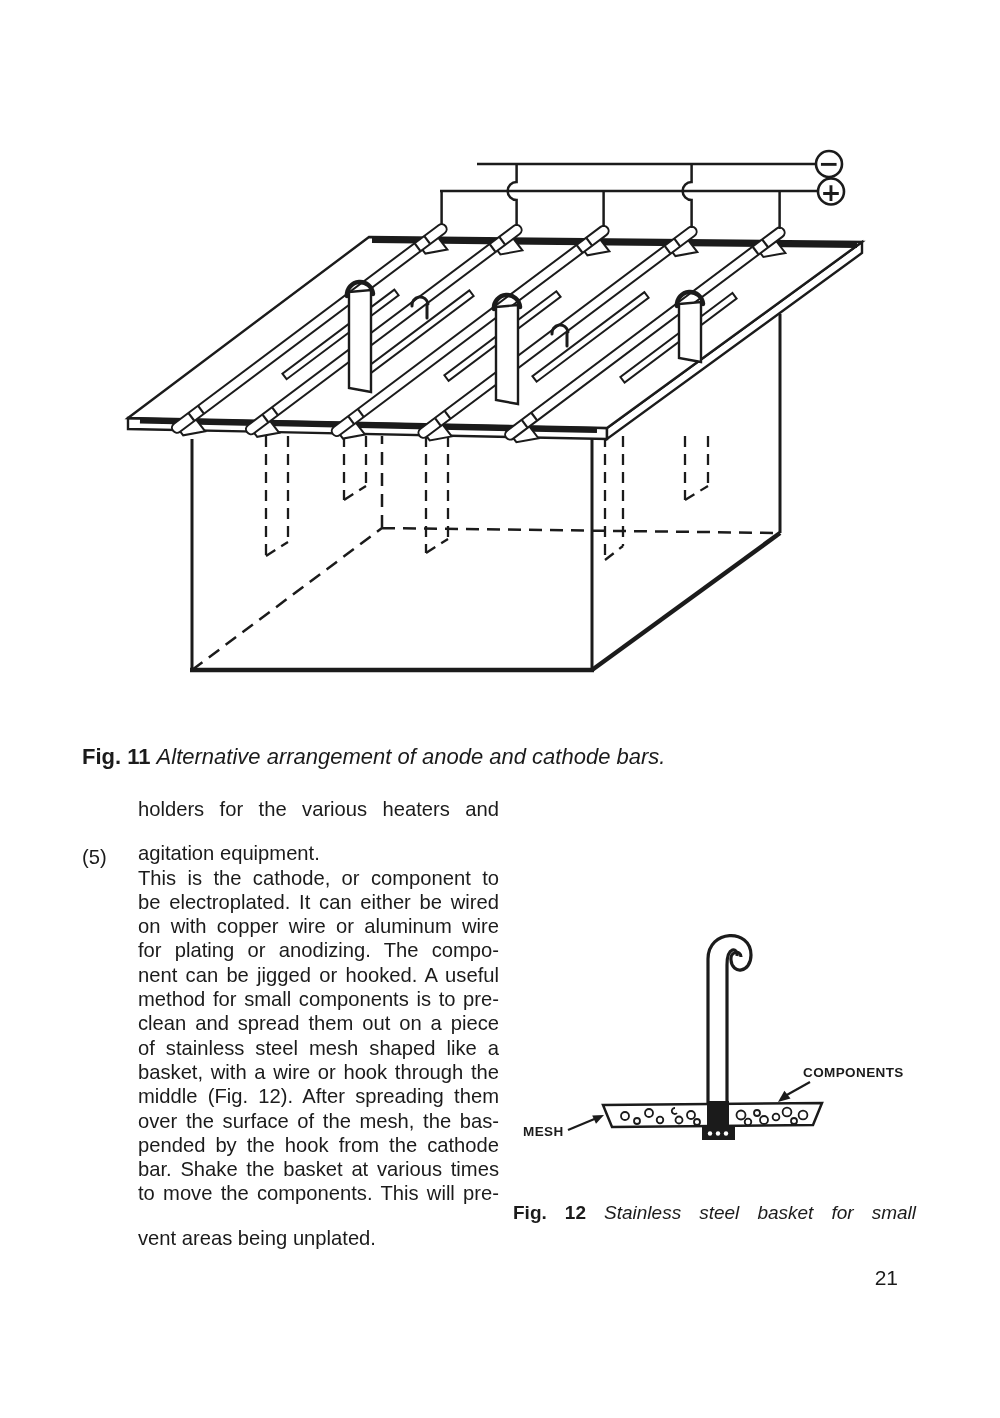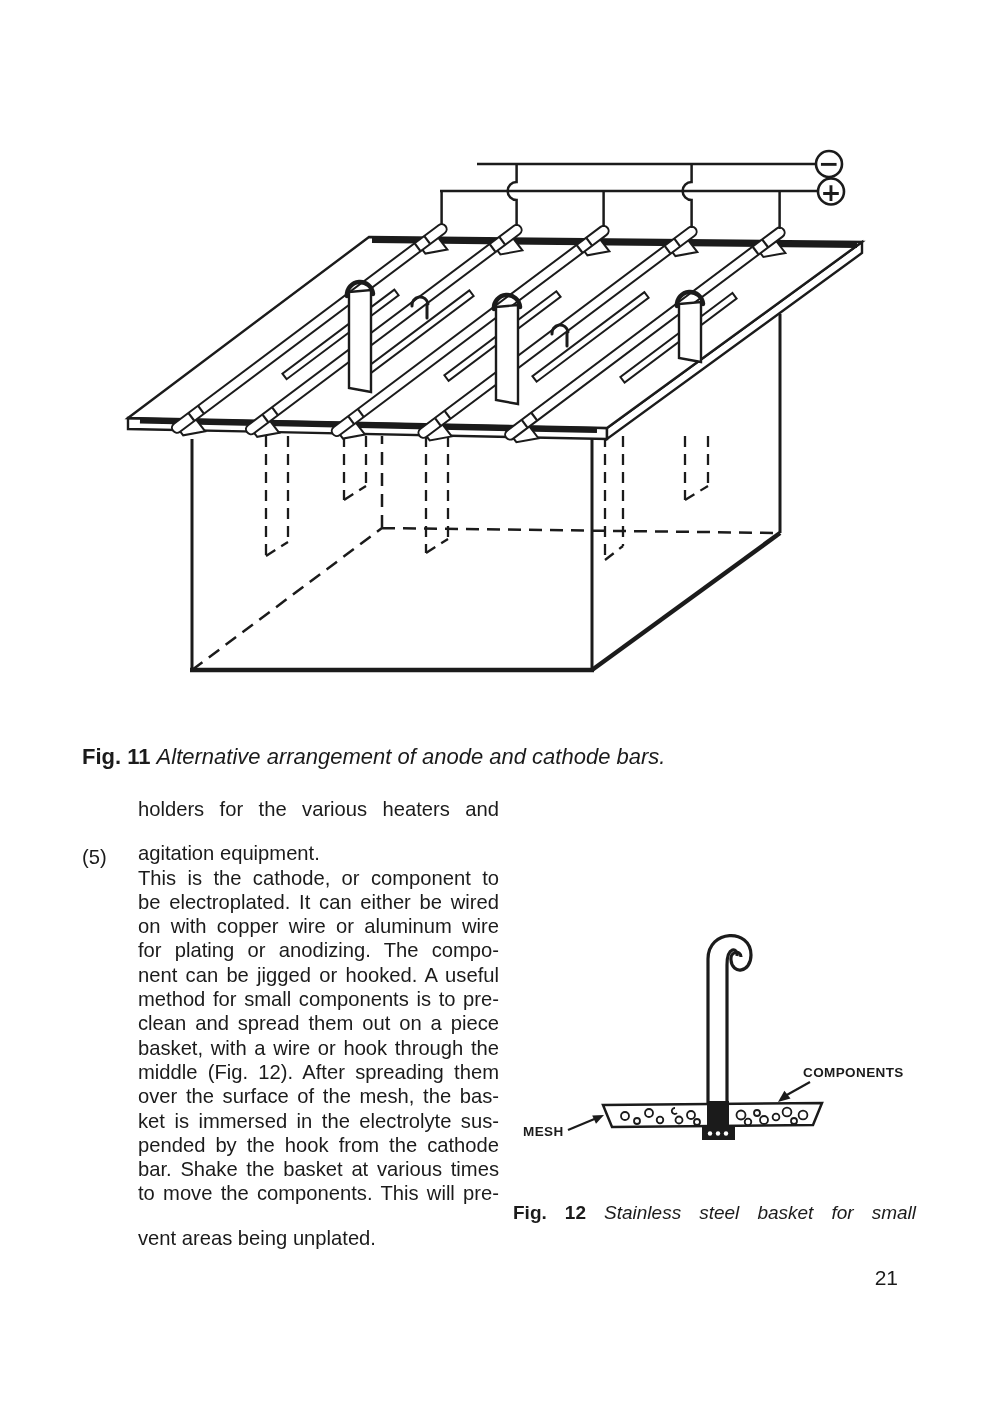--- a/index.html
+++ b/index.html
@@ -171,24 +171,24 @@
       <div class="jline jlast">agitation equipment.</div>
     </div>
   <div>
       <div class="jline">This is the cathode, or component to</div>
       <div class="jline">be electroplated. It can either be wired</div>
       <div class="jline">on with copper wire or aluminum wire</div>
       <div class="jline">for plating or anodizing. The compo-</div>
       <div class="jline">nent can be jigged or hooked. A useful</div>
       <div class="jline">method for small components is to pre-</div>
       <div class="jline">clean and spread them out on a piece</div>
+      <div class="jline">of stainless steel mesh shaped like a</div>
       <div class="jline">basket, with a wire or hook through the</div>
       <div class="jline">middle (Fig. 12). After spreading them</div>
       <div class="jline">over the surface of the mesh, the bas-</div>
-      <div class="jline">ket is immersed in the electrolyte sus-</div>
       <div class="jline">pended by the hook from the cathode</div>
       <div class="jline">bar. Shake the basket at various times</div>
       <div class="jline">to move the components. This will pre-</div>
       <div class="jline jlast">vent areas being unplated.</div>
     </div>
 </div>
 
 <svg id="fig12-svg" width="430" height="245" viewBox="0 0 430 245">
 
   <g>

